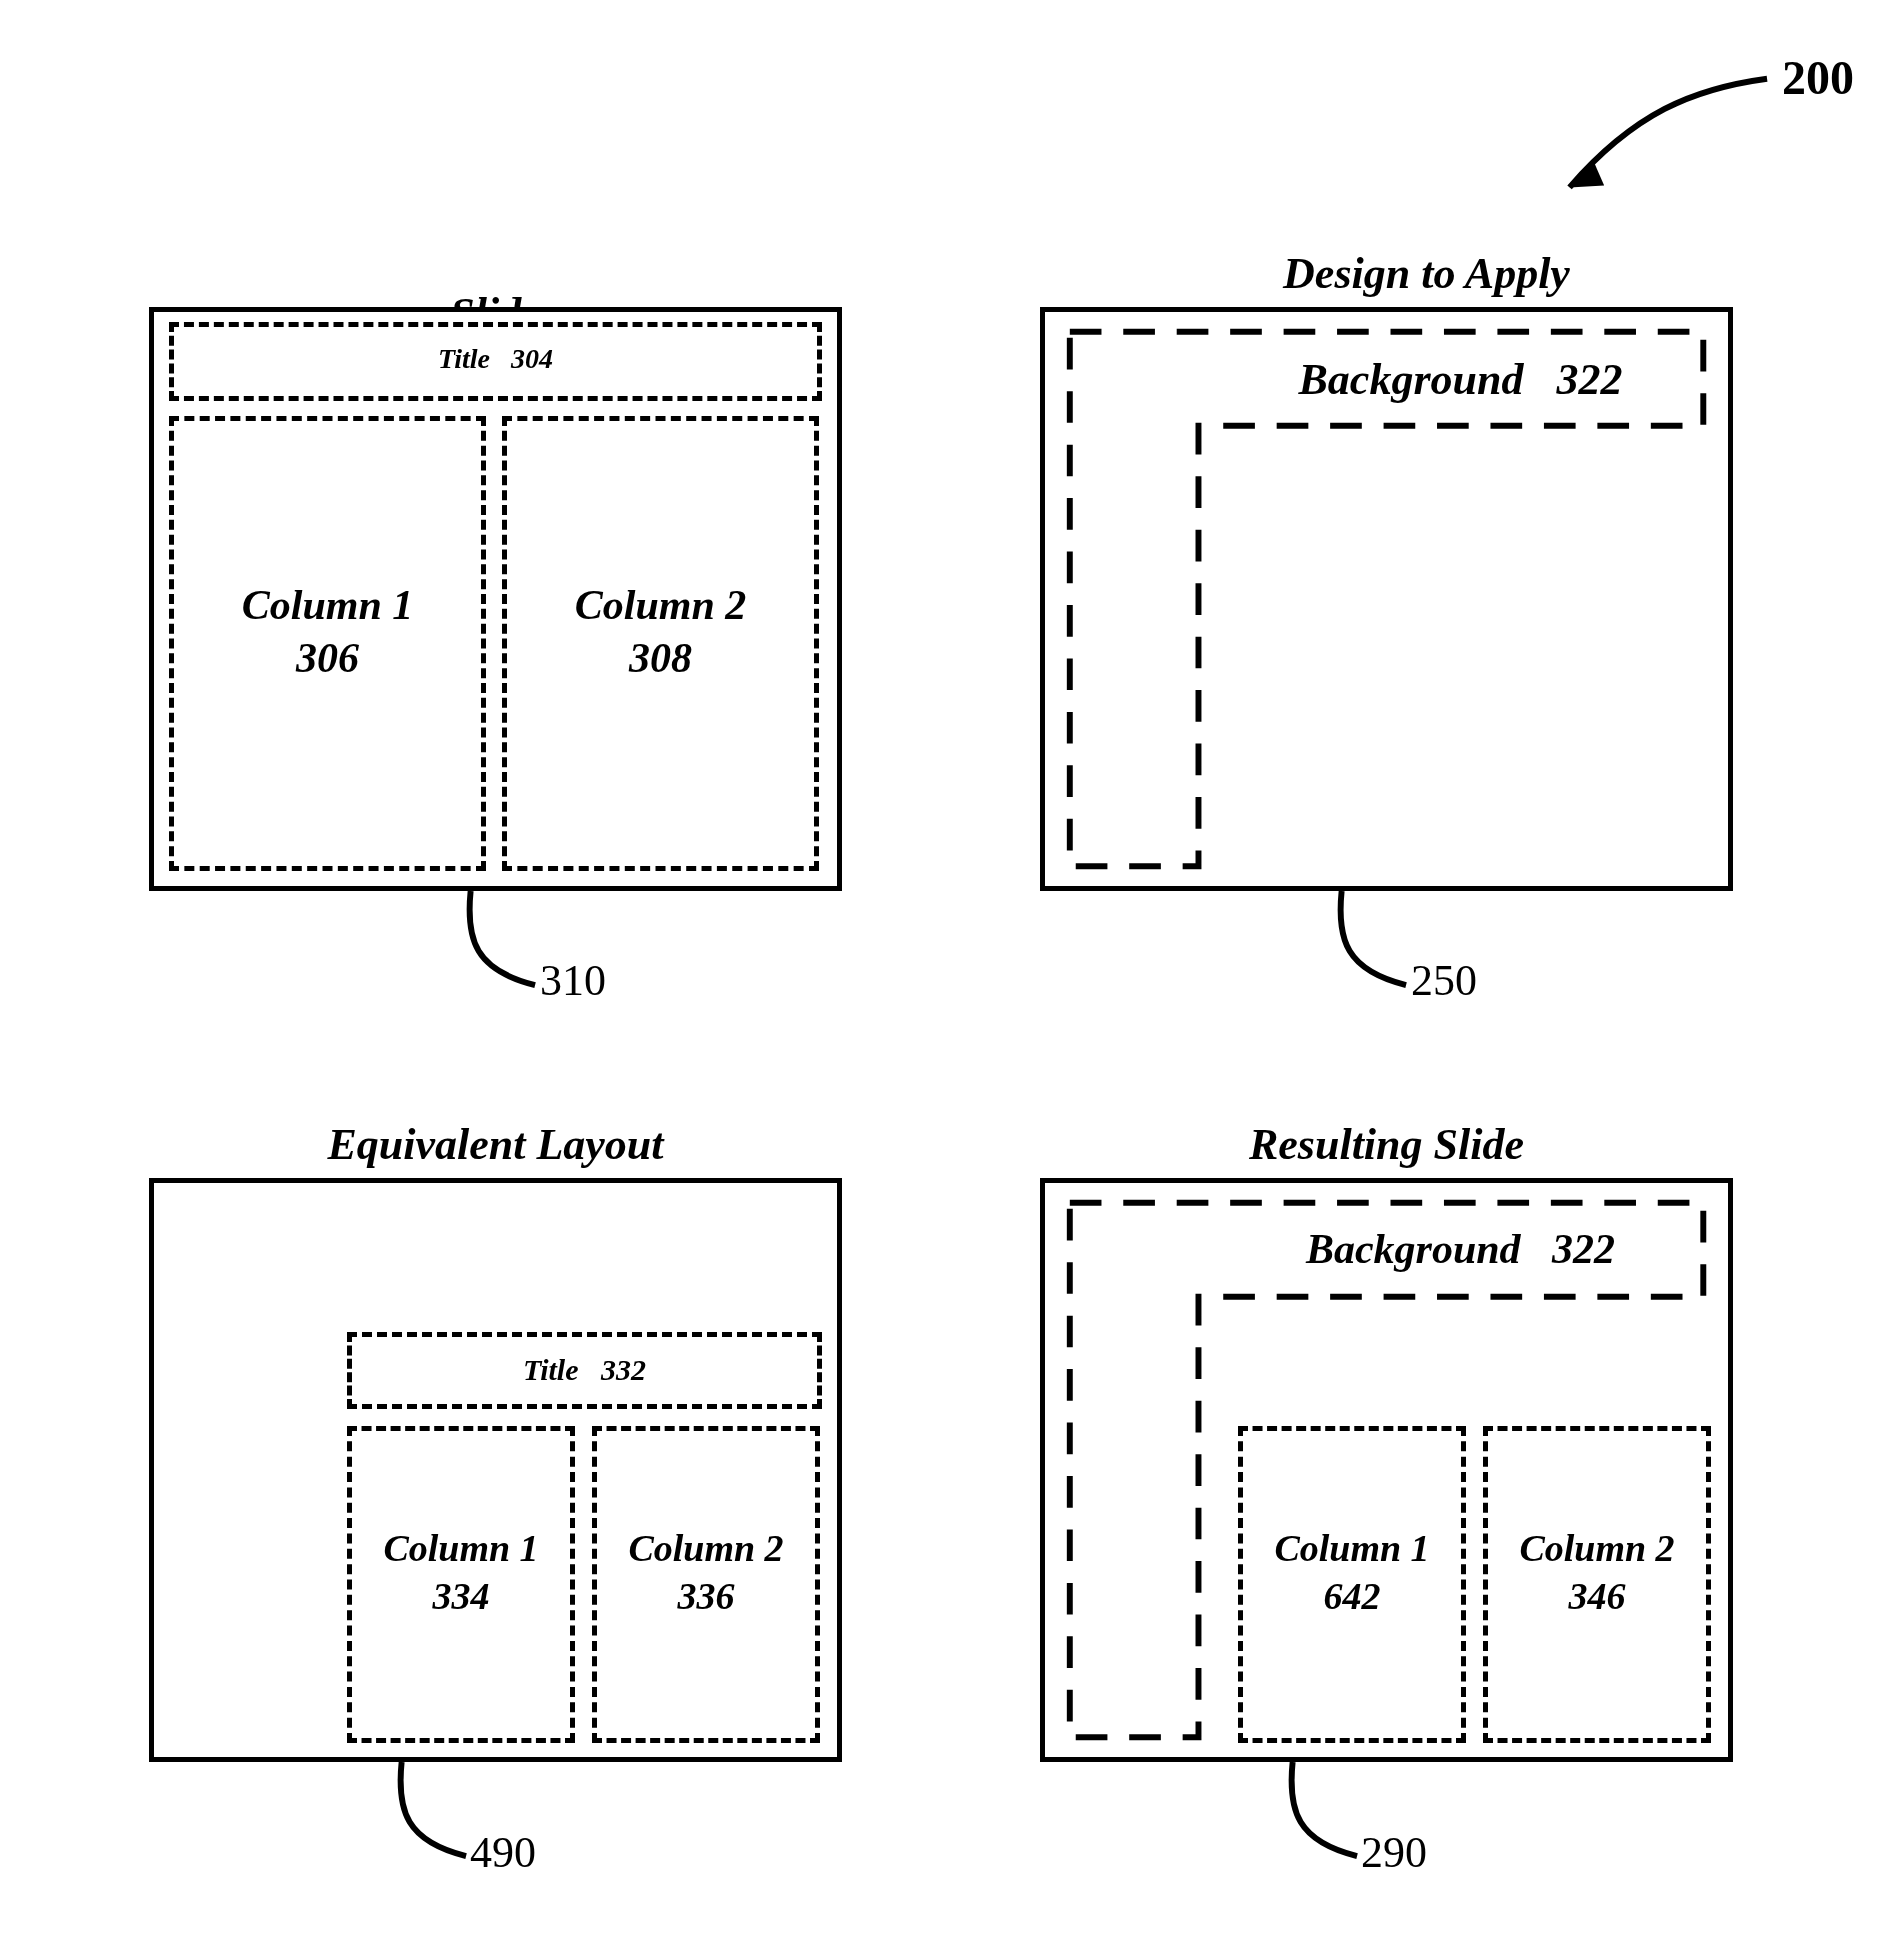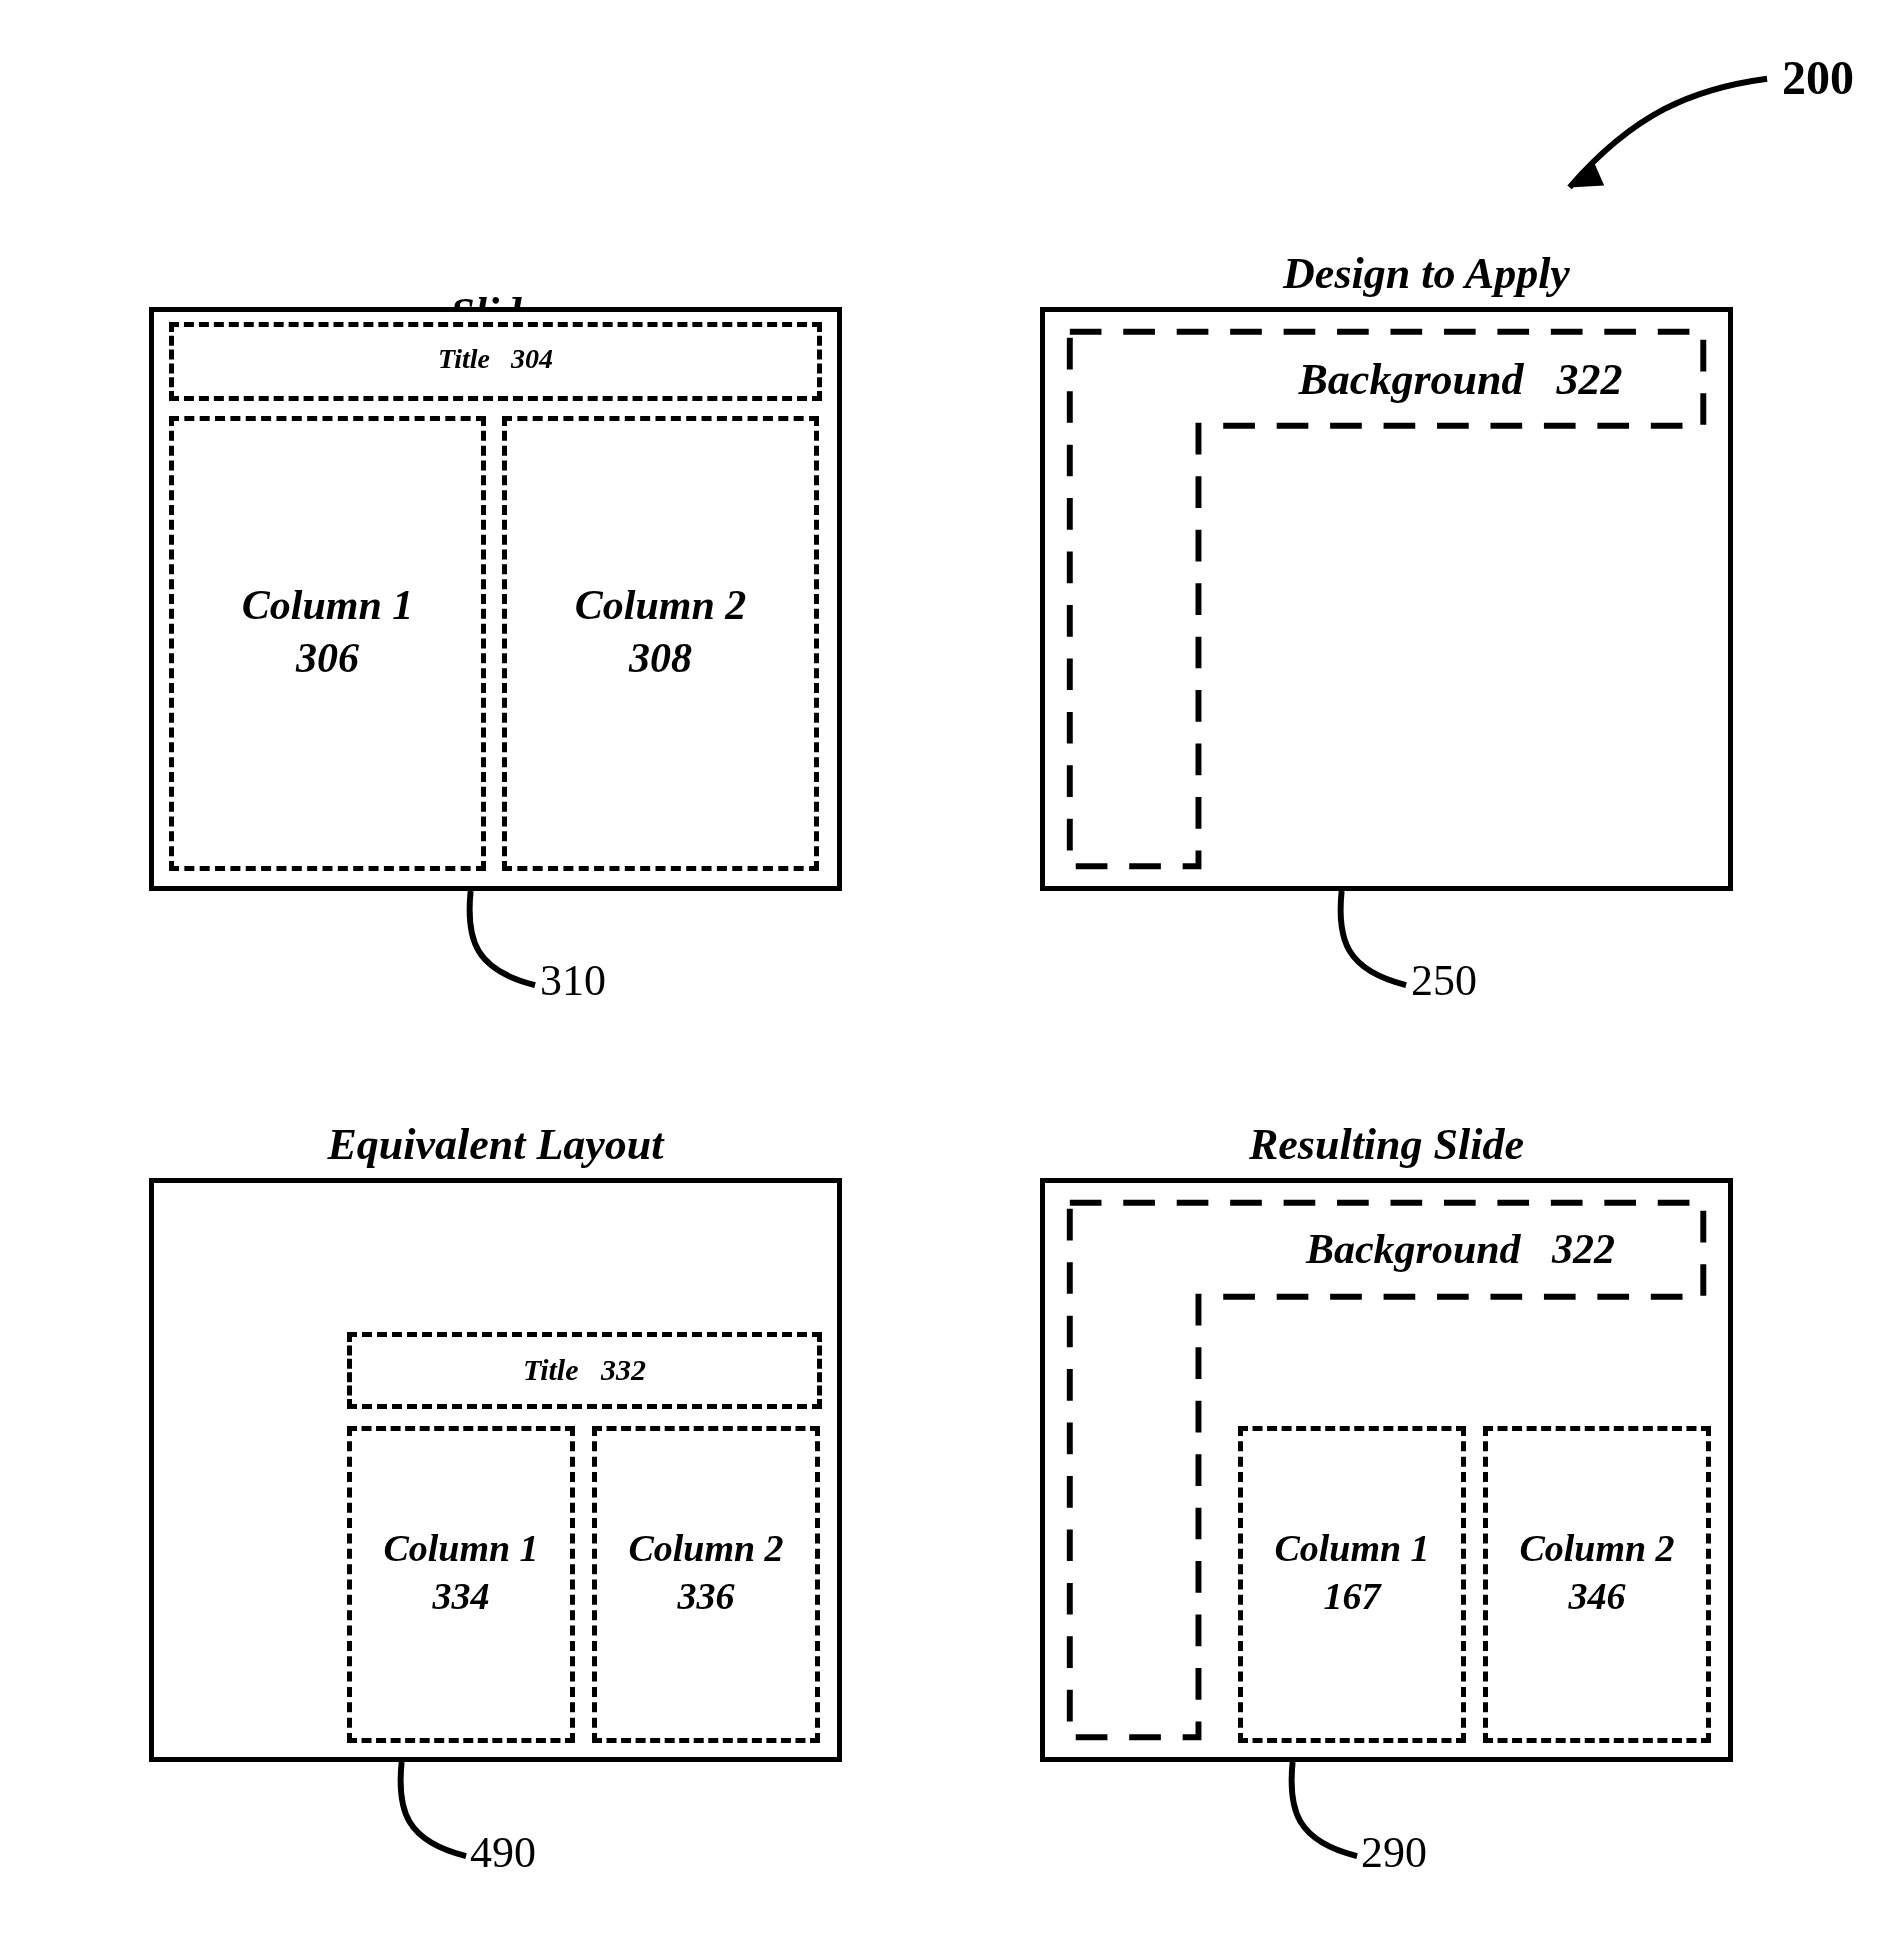--- a/index.html
+++ b/index.html
@@ -142,21 +142,21 @@
     <path d="M 25 20 L 665 20 L 665 115 L 155 115 L 155 560 L 25 560 Z" stroke="#000" stroke-width="6" stroke-dasharray="32 22" fill="none"></path>
   </svg>
   <div class="lbl" style="left:168px; top:40px; width:495px; font-size:42px; text-align:center;">
     <span>Background</span>&nbsp;&nbsp;&nbsp;<span>322</span>
   </div>
 
 
   <div class="dashed-box" style="left:193px; top:243px; width:228px; height:317px;">
     <div class="lbl" style="left:0; top:94px; width:100%; font-size:38px;">
       <span>Column 1</span><br>
-      <span>167</span>
+      <span>642</span>
     </div>
   </div>
 
   <div class="dashed-box" style="left:438px; top:243px; width:228px; height:317px;">
     <div class="lbl" style="left:0; top:94px; width:100%; font-size:38px;">
       <span>Column 2</span><br>
       <span>346</span>
     </div>
   </div>
 </div>

